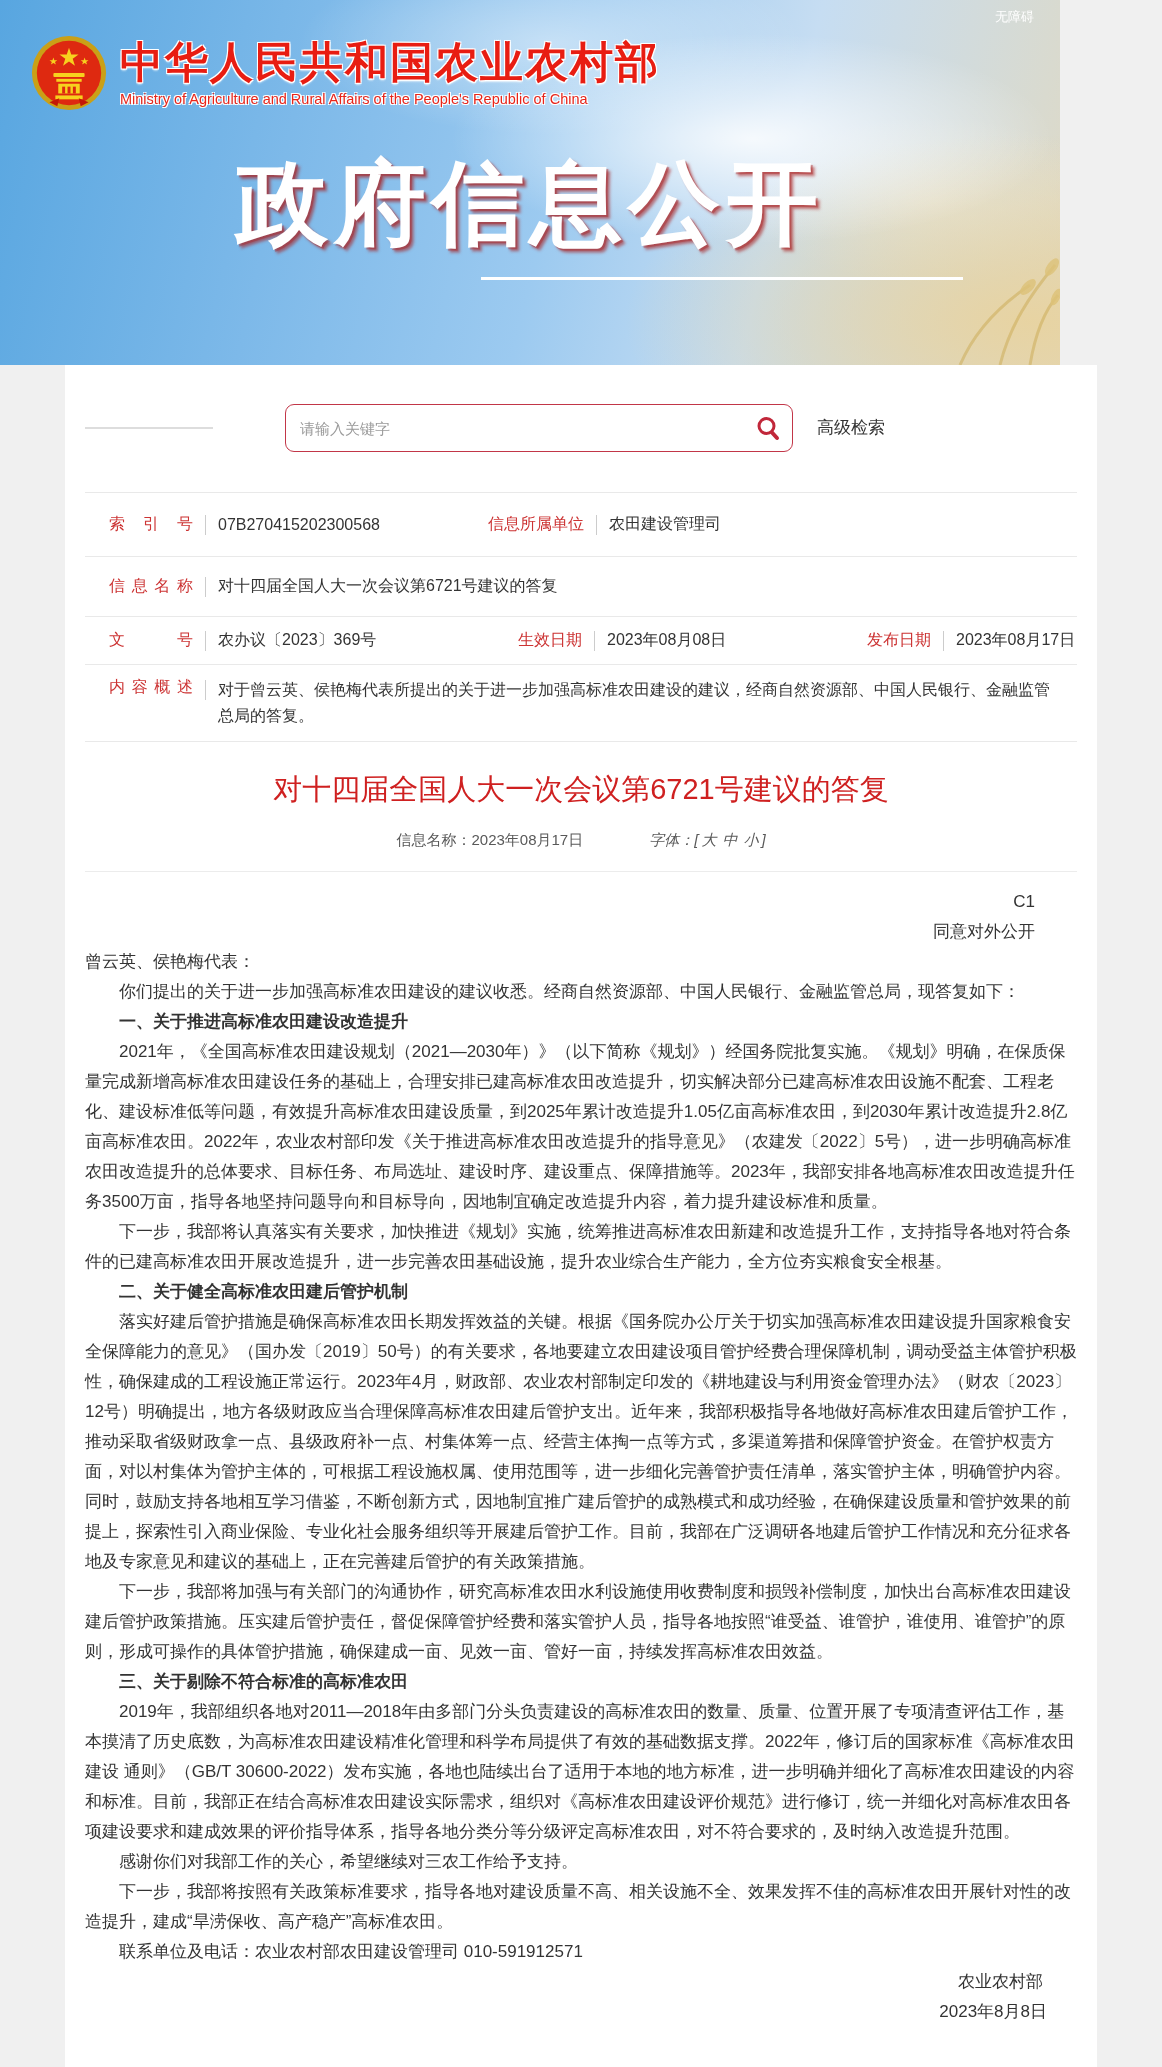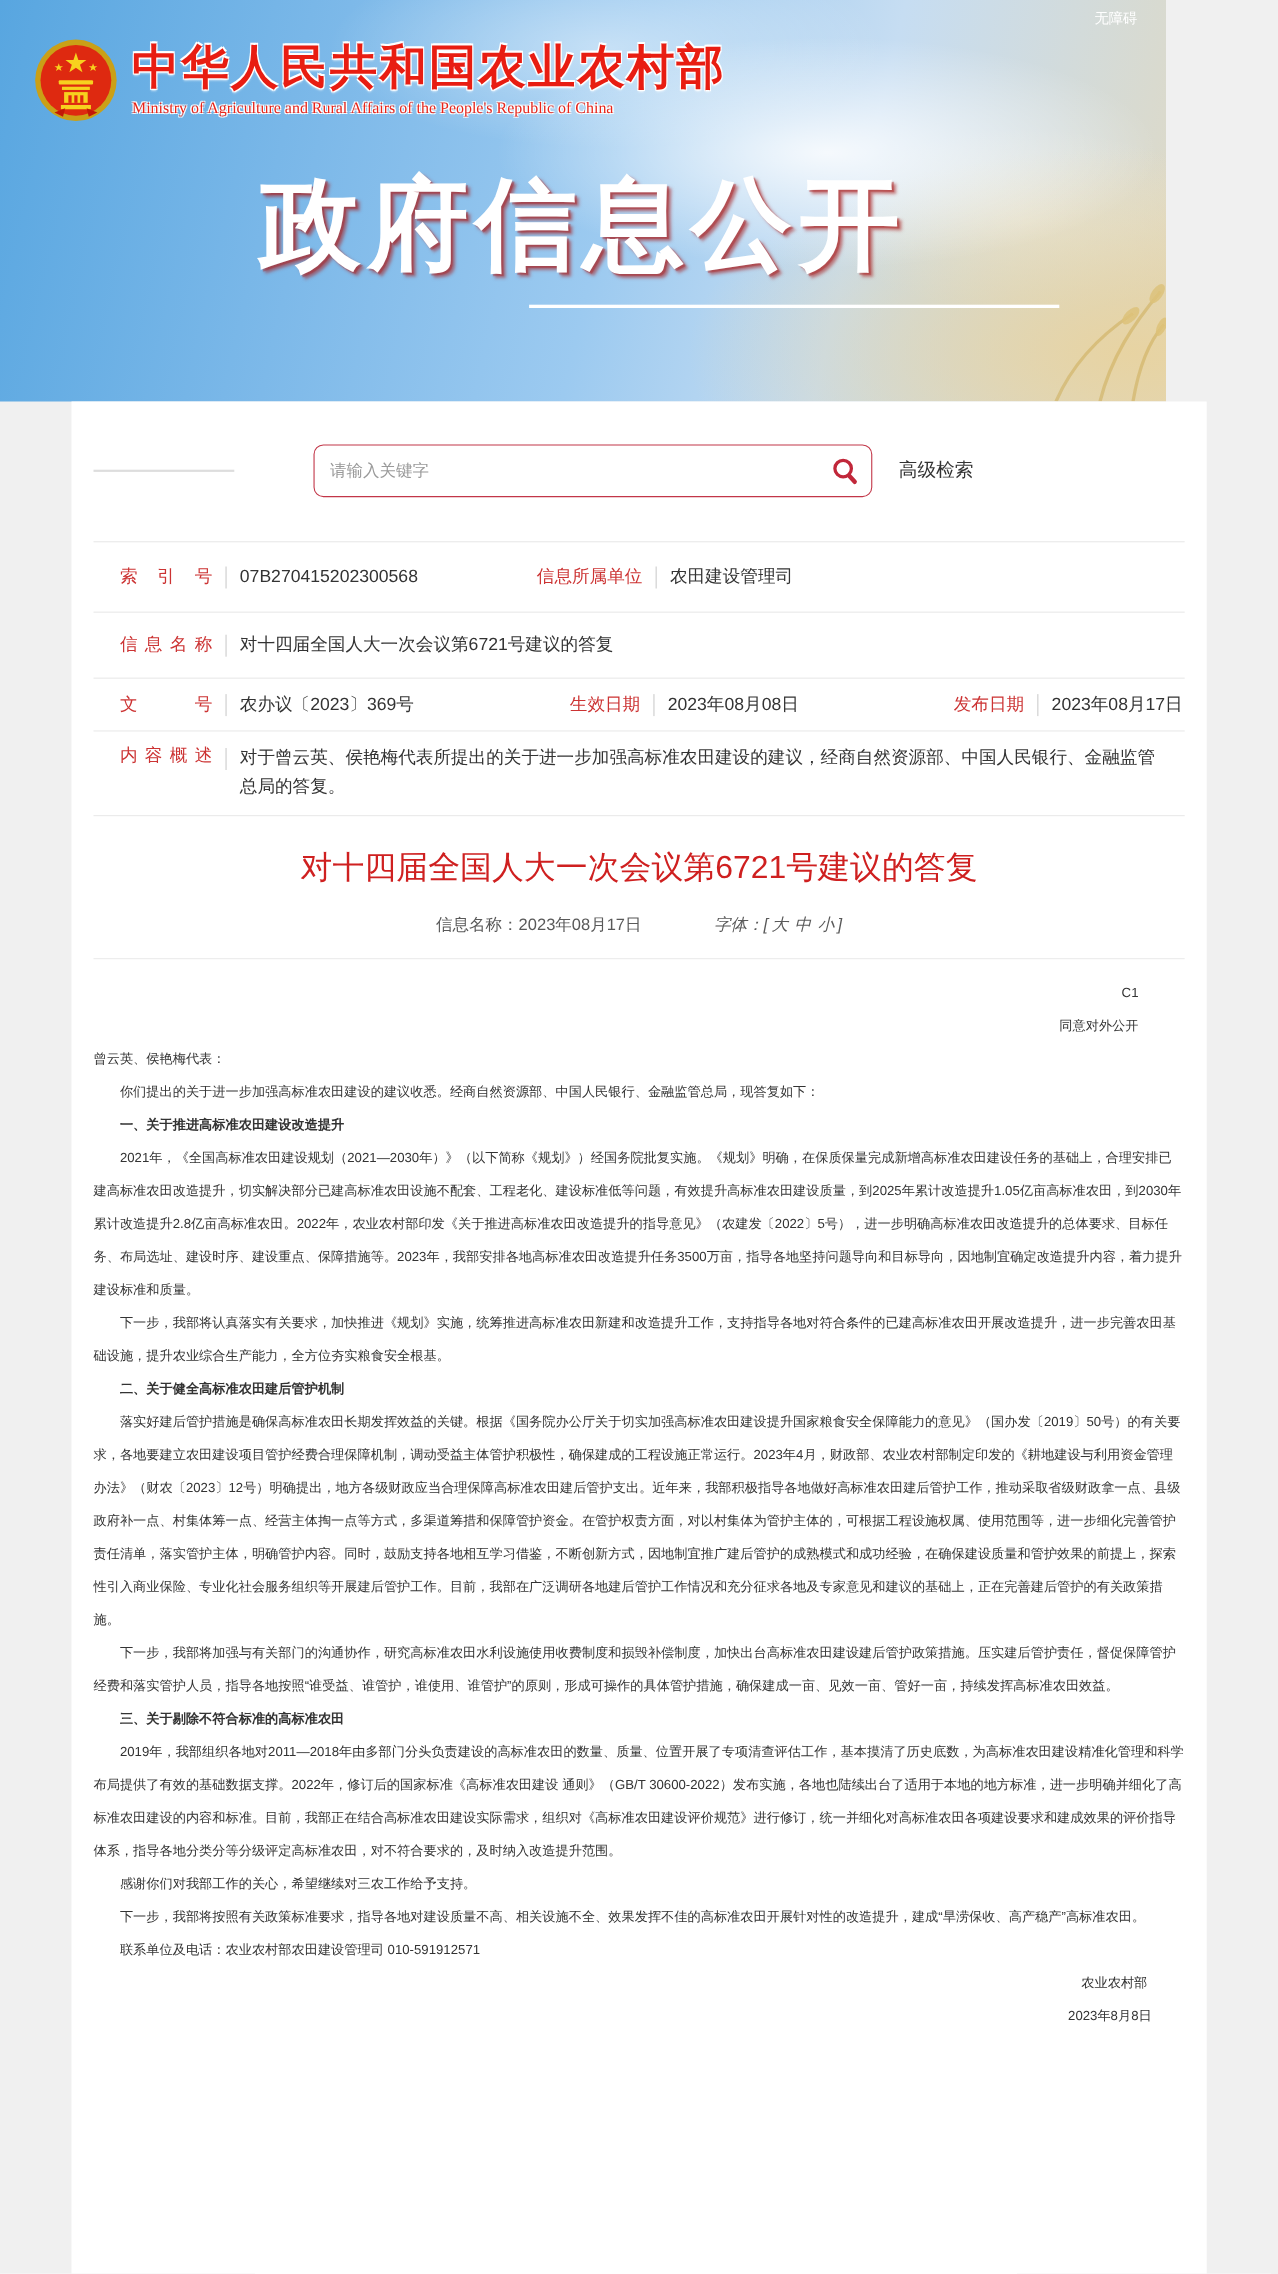--- a/index.html
+++ b/index.html
@@ -21,21 +21,21 @@
     background:
       radial-gradient(ellipse 430px 150px at 71% 38%, rgba(255,255,255,.85), rgba(255,255,255,0) 70%),
       radial-gradient(ellipse 360px 130px at 52% 12%, rgba(255,255,255,.45), rgba(255,255,255,0) 70%),
       radial-gradient(ellipse 560px 260px at 97% 88%, rgba(232,211,160,.95), rgba(232,211,160,0) 72%),
       radial-gradient(ellipse 260px 120px at 88% 55%, rgba(244,238,220,.55), rgba(244,238,220,0) 70%);
   }
   .wheat-decor { position:absolute; right:0; bottom:0; opacity:.65; }
   .acc-link { position:absolute; top:8px; right:26px; font-size:13px; color:#fff; cursor:pointer; z-index:3; }
   .gov-header { position:absolute; top:34px; left:30px; display:flex; align-items:center; z-index:2; }
   .emblem { width:78px; height:78px; flex:0 0 78px; }
-  .gov-titles { margin-left:12px;font-family:Liberation Serif, serif; }
+  .gov-titles { margin-left:12px; }
   .site-name {
     font-size:43px; font-weight:bold; color:#e81d12; letter-spacing:2px; line-height:1.1;
     text-shadow:-1px -1px 0 #fff,1px -1px 0 #fff,-1px 1px 0 #fff,1px 1px 0 #fff,0 2px 2px rgba(255,255,255,.8);
   }
   .site-en {
     margin-top:5px; font-size:14.5px; color:#e8251a;
     text-shadow:-1px -1px 0 #fff,1px -1px 0 #fff,-1px 1px 0 #fff,1px 1px 0 #fff;
   }
   .banner-title {
     position:absolute; top:142px; left:0; width:100%; text-align:center;
@@ -70,21 +70,21 @@
   .w270 { width:270px; flex:0 0 270px; }
   .w300 { width:300px; flex:0 0 300px; }
   .w260 { width:260px; flex:0 0 260px; }
   .summary-val { width:840px; line-height:26px; }
   
   .article-title { margin:27px 30px 0; text-align:center; font-size:29px; color:#cf2020; line-height:40px; }
   .pub-line { margin-top:22px; text-align:center; font-size:15px; color:#595959; }
   .font-ctl { margin-left:66px;font-style:italic; }
   .font-ctl .fsize { cursor:pointer; margin:0 3px; }
   .divider { margin:21px 20px 0; border-top:1px solid #ececec; }
-  .body-text { padding:15px 20px 0; font-size:12px; line-height:30px; color:#333; }
+  .body-text { padding:15px 20px 0; font-size:17px; line-height:30px; color:#333; }
   .body-text p { margin:0; }
   .p-right { text-align:right; padding-right:42px; }
   .p-indent { text-indent:2em; }
   .p-heading { font-weight:bold; text-indent:2em; }
   .p-salutation { text-indent:0; }
   .sig { text-align:right; padding-right:34px; margin-top:6px; }
   .sig-date { text-align:right; padding-right:30px; }
 </style>
 </head>
 <body>

